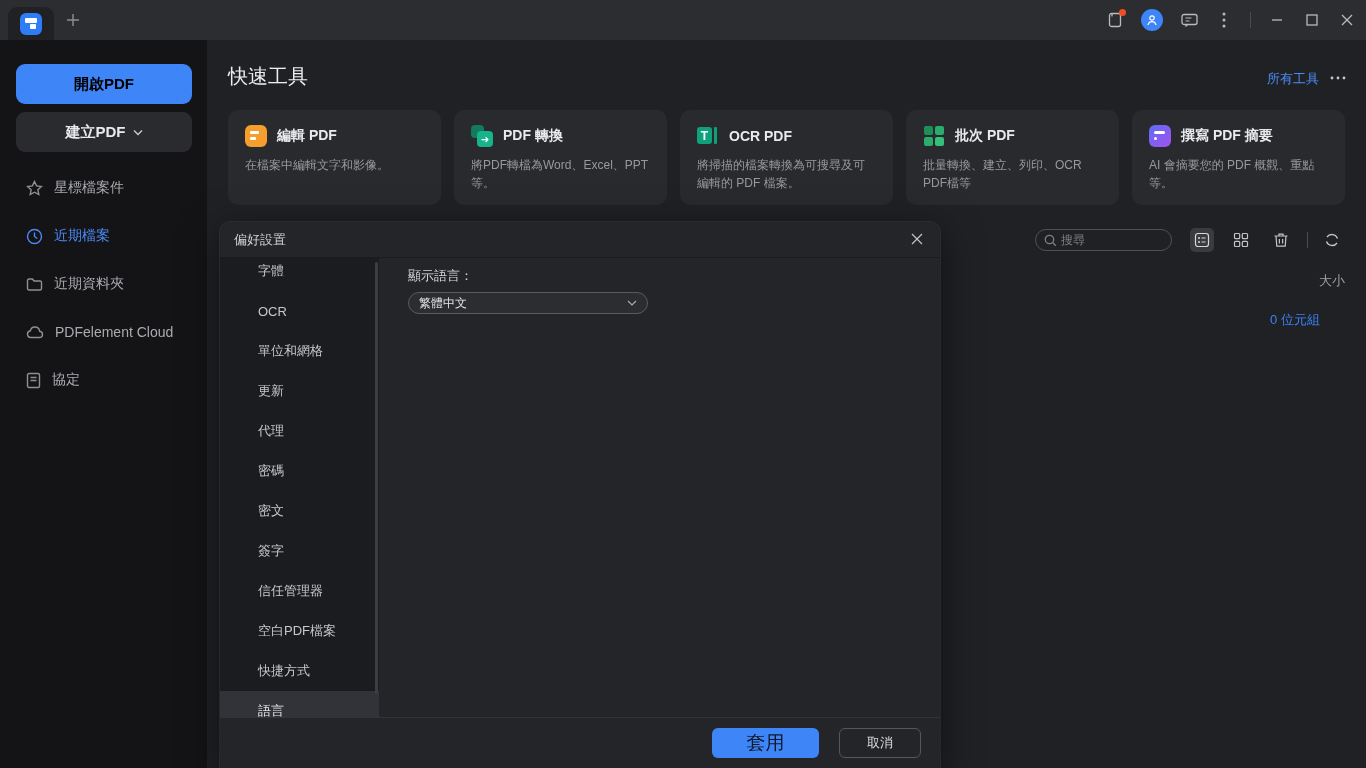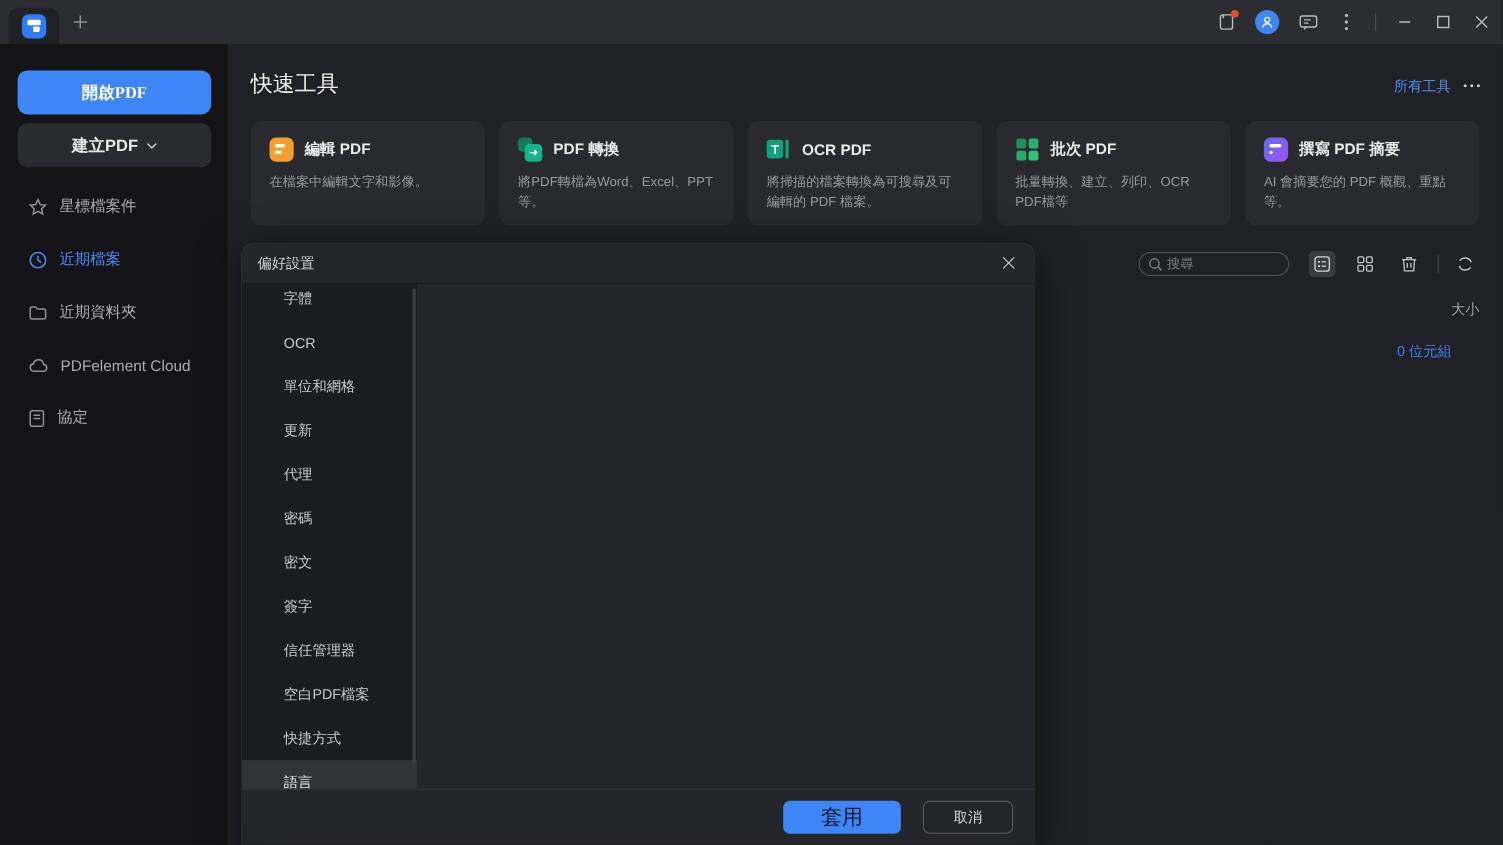--- a/index.html
+++ b/index.html
@@ -15,21 +15,21 @@
   .app-logo i.b2 { left:10px; top:11px; width:6px; height:5px; border-radius:1px; }
   .newtab { position:absolute; left:64px; top:11px; width:18px; height:18px; color:#8d8f93; }
   .tb-right { position:absolute; right:10px; top:0; height:40px; display:flex; align-items:center; gap:17px; }
   .tb-ic { width:18px; height:18px; position:relative; color:#b9bbbf; display:flex; align-items:center; justify-content:center; }
   .dot-badge { position:absolute; right:-2px; top:-2px; width:7px; height:7px; border-radius:50%; background:#f04e23; }
   .avatar { width:22px; height:22px; border-radius:50%; background:#3e86f7; display:flex; align-items:center; justify-content:center; }
   .tb-sep { width:1px; height:16px; background:#4b4c50; }
 
   
   .sidebar { position:absolute; left:0; top:40px; width:207px; height:728px; background:#141417; }
-  .btn-open { position:absolute; left:16px; top:24px; width:176px; height:40px; background:#3e86f7; border:none; border-radius:9px; color:#ffffff; font-size:15px; font-weight:bold;font-family:Liberation Serif, serif; }
+  .btn-open { position:absolute; left:16px; top:24px; width:176px; height:40px; background:#3e86f7; border:none; border-radius:9px; color:#000000; font-size:15px; font-weight:bold; }
   .btn-create { position:absolute; left:16px; top:72px; width:176px; height:40px; background:#2a2b2f; border:none; border-radius:9px; color:#e9eaec; font-size:15px; font-weight:bold; display:flex; align-items:center; justify-content:center; gap:7px; }
   .nav { position:absolute; left:0; top:124px; width:207px; }
   .nav-item { height:48px; display:flex; align-items:center; padding-left:26px; gap:11px; font-size:14px; color:#a9abaf; cursor:pointer; }
   .nav-item svg { stroke:#8e9094; }
   .nav-item.active { color:#4b8bf8; }
   .nav-item.active svg { stroke:#4b8bf8; }
 
   
   .main-title { position:absolute; left:228px; top:63px; font-size:20px; font-weight:normal; color:#ededef; }
   .all-tools { position:absolute; left:1267px; top:70px; font-size:13px; color:#4b8bf8; cursor:pointer; }
@@ -320,18 +320,29 @@
         <div class="dlg-mi">密碼</div>
         <div class="dlg-mi">密文</div>
         <div class="dlg-mi">簽字</div>
         <div class="dlg-mi">信任管理器</div>
         <div class="dlg-mi">空白PDF檔案</div>
         <div class="dlg-mi">快捷方式</div>
         <div class="dlg-mi sel">語言</div>
       </div>
       <div class="dlg-scrollthumb"></div>
     </div>
+    <div class="dlg-content">
+      <div class="dlg-label">顯示語言：</div>
+      <div class="dlg-select">
+        <span>繁體中文</span>
+        <span class="chev">
+          <svg width="10" height="6" viewBox="0 0 10 6">
+              <path d="M1 1l4 4 4-4" fill="none" stroke="#a9abaf" stroke-width="1.2"></path>
+            </svg>
+        </span>
+      </div>
+    </div>
   </div>
   <div class="dlg-footer">
     <button class="btn-apply">套用</button>
     <button class="btn-cancel">取消</button>
   </div>
 </div>
 
 </body></html>

